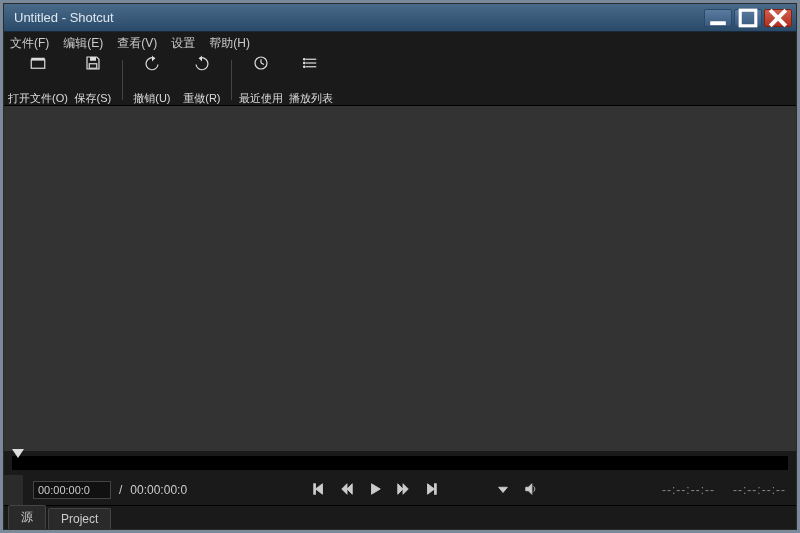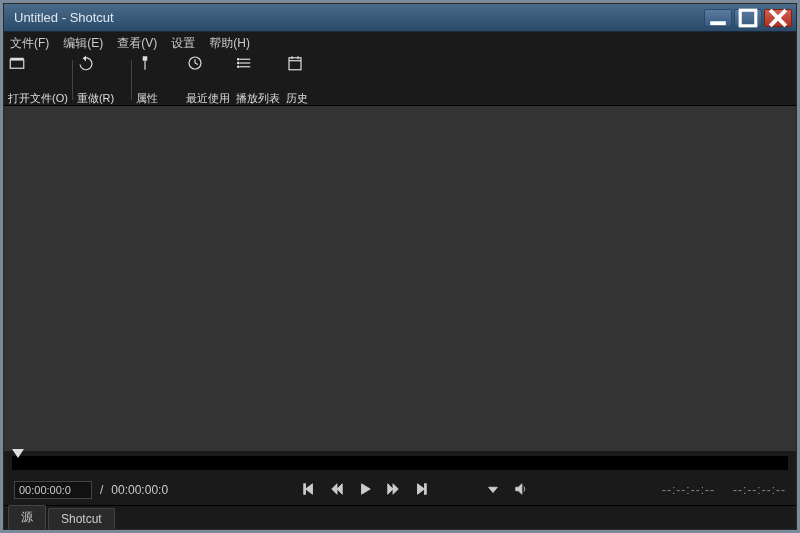--- a/index.html
+++ b/index.html
@@ -23,21 +23,21 @@
   .menubar {
     height: 22px; background: #1a1a1a; display: flex; align-items: center;
     padding: 0 6px; gap: 14px; font-size: 12px; color: #ccc;
   }
   .menubar span { cursor: default; }
   .toolbar {
     height: 52px; background: #1a1a1a; display: flex; align-items: center;
     padding: 2px 4px; border-bottom: 1px solid #000;
   }
   .toolbtn {
-    display: flex; flex-direction: column; justify-content: center;
+    display: flex; flex-direction: column; align-items: center; justify-content: center;
     min-width: 50px; height: 48px; color: #ddd; font-size: 11px;
     gap: 19px;
   }
   .toolbtn .ico { width: 18px; height: 18px; display:flex; align-items:center; justify-content:center;}
   .toolbtn .ico svg { width: 18px; height: 18px; stroke: #ddd; fill: none; stroke-width: 1.6; }
   .toolsep { width: 1px; height: 40px; background: #444; margin: 0 4px; }
   .workspace { flex: 1; background: #333333; position: relative; }
   .playbar {
     height: 24px; background: #1a1a1a; display: flex; align-items: center;
     padding: 0 4px; position: relative;
@@ -45,21 +45,21 @@
   .marker {
     width: 0; height: 0;
     border-left: 6px solid transparent;
     border-right: 6px solid transparent;
     border-top: 9px solid #ddd;
     position: absolute; top: -2px; left: 8px;
   }
   .scrub { flex:1; height: 14px; background: #000; margin: 0 4px; }
   .transport {
     height: 30px; background: #1a1a1a; display: flex; align-items: center;
-    color: #ccc; font-size: 12px; padding: 0 10px; gap: 8px;
+    color: #ccc; font-size: 12px; padding: 0 10px; gap: 8px; margin-left: 19px;
   }
   .tc-in { width: 78px; height: 18px; background: #111; border:1px solid #444; color:#ccc; font-size:11px; padding:0 4px;}
   .transport .center { flex:1; display:flex; justify-content:center; gap:14px; align-items:center;}
   .pbtn svg { width:14px; height:14px; fill:#ccc; stroke:#ccc; }
   .transport .right { display:flex; gap:18px; font-size:12px; color:#888; letter-spacing:1px;}
   .tabs {
     height: 24px; background: #1a1a1a; display: flex; align-items: flex-end;
     padding: 0 4px; gap: 2px; border-top:1px solid #000;
   }
   .tab {
@@ -106,40 +106,50 @@
   <div class="toolbar">
     <div class="toolbtn">
       <span class="ico">
           <svg viewBox="0 0 24 24">
             <rect x="3" y="8" width="18" height="11"></rect>
             <rect x="3" y="5" width="18" height="3" fill="#ddd" stroke="none"></rect>
           </svg>
         </span>
       <span>打开文件(O)</span>
     </div>
+    <div class="toolbtn">
+      <span class="ico">
+          <svg viewBox="0 0 24 24">
+            <path d="M4 4h13l3 3v13H4z"></path>
+            <rect x="8" y="4" width="8" height="5" fill="#ddd" stroke="none"></rect>
+            <rect x="7" y="13" width="10" height="6"></rect>
+          </svg>
+        </span>
+      <span>保存(S)</span>
+    </div>
     <div class="toolsep"></div>
+    <div class="toolbtn">
+      <span class="ico">
+          <svg viewBox="0 0 24 24">
+            <path d="M16 6 A8 8 0 1 0 20 14"></path>
+            <polyline points="12,2 16,6 12,10" fill="#ddd" stroke="none"></polyline>
+          </svg>
+        </span>
+      <span>撤销(U)</span>
+    </div>
     <div class="toolbtn">
       <span class="ico">
           <svg viewBox="0 0 24 24">
             <path d="M8 6 A8 8 0 1 1 4 14"></path>
             <polyline points="12,2 8,6 12,10" fill="#ddd" stroke="none"></polyline>
           </svg>
         </span>
       <span>重做(R)</span>
     </div>
     <div class="toolsep"></div>
-    <div class="toolbtn">
-      <span class="ico">
-          <svg viewBox="0 0 24 24">
-            <rect x="9" y="3" width="6" height="6" fill="#ddd" stroke="none"></rect>
-            <line x1="12" y1="9" x2="12" y2="21"></line>
-          </svg>
-        </span>
-      <span>属性</span>
-    </div>
     <div class="toolbtn">
       <span class="ico">
           <svg viewBox="0 0 24 24">
             <circle cx="12" cy="12" r="8"></circle>
             <line x1="12" y1="12" x2="12" y2="7"></line>
             <line x1="12" y1="12" x2="16" y2="14"></line>
           </svg>
         </span>
       <span>最近使用</span>
     </div>
@@ -149,31 +159,20 @@
             <line x1="5" y1="7" x2="19" y2="7"></line>
             <line x1="5" y1="12" x2="19" y2="12"></line>
             <line x1="5" y1="17" x2="19" y2="17"></line>
             <circle cx="3" cy="7" r="1" fill="#ddd"></circle>
             <circle cx="3" cy="12" r="1" fill="#ddd"></circle>
             <circle cx="3" cy="17" r="1" fill="#ddd"></circle>
           </svg>
         </span>
       <span>播放列表</span>
     </div>
-    <div class="toolbtn">
-      <span class="ico">
-          <svg viewBox="0 0 24 24">
-            <rect x="4" y="5" width="16" height="16"></rect>
-            <line x1="4" y1="9" x2="20" y2="9"></line>
-            <line x1="8" y1="3" x2="8" y2="7"></line>
-            <line x1="16" y1="3" x2="16" y2="7"></line>
-          </svg>
-        </span>
-      <span>历史</span>
-    </div>
   </div>
 
   <div class="workspace"></div>
 
   <div class="playbar">
     <div class="marker"></div>
     <div class="scrub"></div>
   </div>
 
   <div class="transport">
@@ -210,16 +209,16 @@
           </svg></span>
     </div>
     <div class="right">
       <span>--:--:--:--</span>
       <span>--:--:--:--</span>
     </div>
   </div>
 
   <div class="tabs">
     <div class="tab">源</div>
-    <div class="tab">Shotcut</div>
+    <div class="tab">Project</div>
   </div>
 
 </div>
 
 </body></html>

